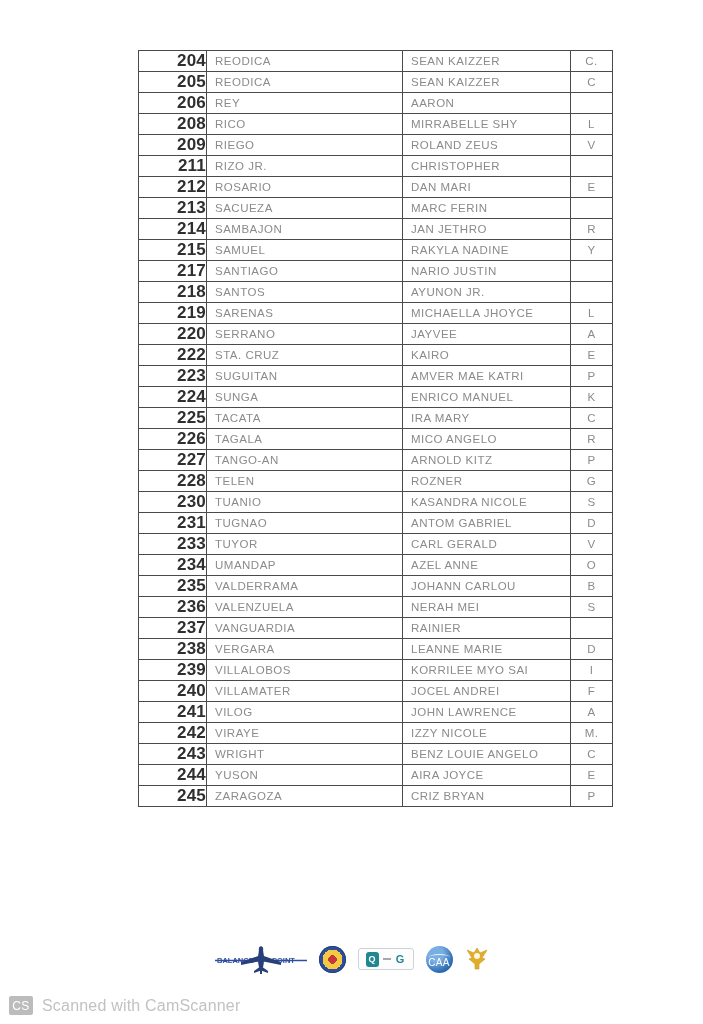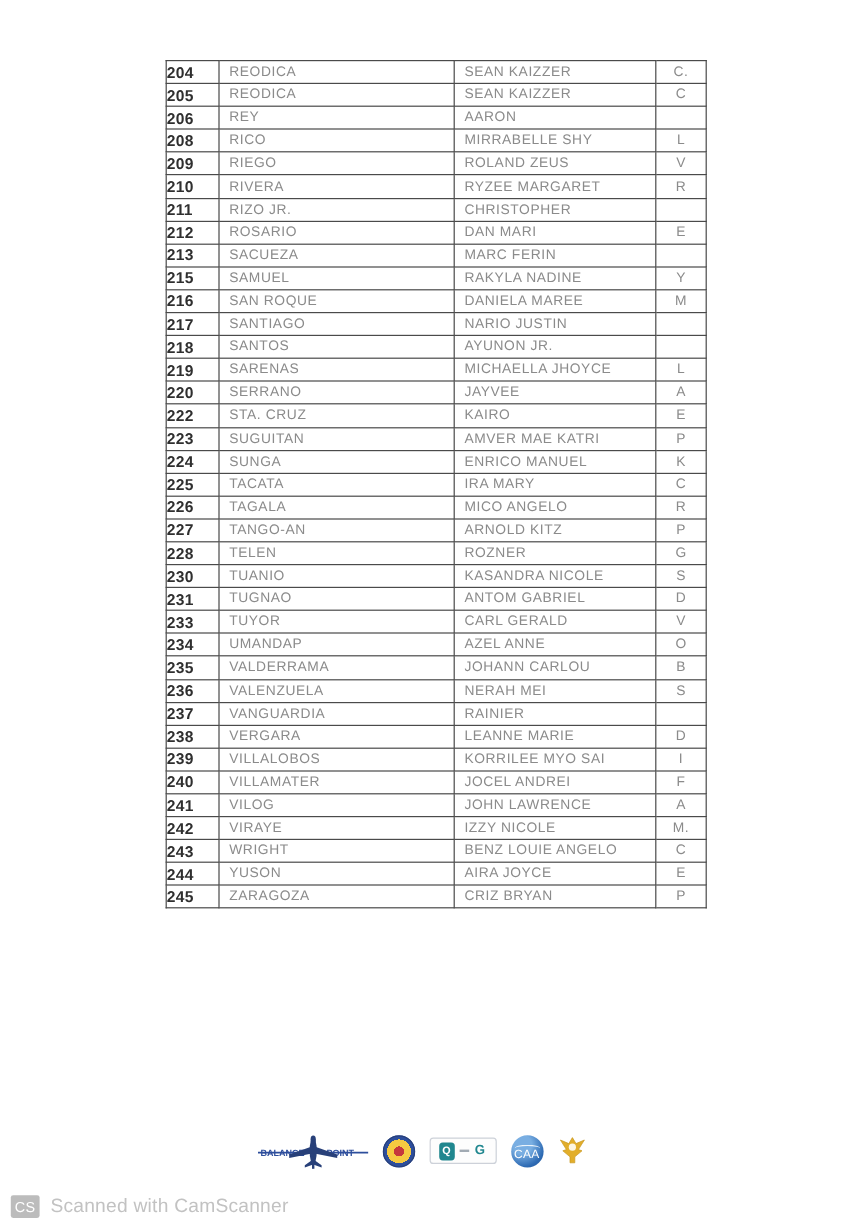--- a/index.html
+++ b/index.html
@@ -23,25 +23,25 @@
     width: 451px;
   }
   .roster td {
     border: 1px solid #4a4a4a;
     height: 19.1px;
     overflow: hidden;
     white-space: nowrap;
     vertical-align: middle;
   }
   .roster td.c-num {
-    width: 44px;
-    text-align: left;
+    width: 68px;
+    text-align: right;
     color: #2f2f2f;
     font-weight: bold;
-    font-size: 13px;
+    font-size: 17px;
     letter-spacing: 0.2px;
   }
   .roster td.c-last  { width: 196px; }
   .roster td.c-first { width: 168px; }
   .roster td.c-last, .roster td.c-first {
     padding-left: 8px;
     color: #8b8b8b;
     font-size: 11.5px;
     letter-spacing: 0.5px;
   }
@@ -177,26 +177,20 @@
     <td class="c-mi">L</td>
   </tr>
 
   <tr>
     <td class="c-num">209</td>
     <td class="c-last">RIEGO</td>
     <td class="c-first">ROLAND ZEUS</td>
     <td class="c-mi">V</td>
   </tr>
 
-  <tr>
-    <td class="c-num">210</td>
-    <td class="c-last">RIVERA</td>
-    <td class="c-first">RYZEE MARGARET</td>
-    <td class="c-mi">R</td>
-  </tr>
 
   <tr>
     <td class="c-num">211</td>
     <td class="c-last">RIZO JR.</td>
     <td class="c-first">CHRISTOPHER</td>
     <td class="c-mi"></td>
   </tr>
 
   <tr>
     <td class="c-num">212</td>
@@ -205,34 +199,34 @@
     <td class="c-mi">E</td>
   </tr>
 
   <tr>
     <td class="c-num">213</td>
     <td class="c-last">SACUEZA</td>
     <td class="c-first">MARC FERIN</td>
     <td class="c-mi"></td>
   </tr>
 
+  <tr>
+    <td class="c-num">214</td>
+    <td class="c-last">SAMBAJON</td>
+    <td class="c-first">JAN JETHRO</td>
+    <td class="c-mi">R</td>
+  </tr>
 
   <tr>
     <td class="c-num">215</td>
     <td class="c-last">SAMUEL</td>
     <td class="c-first">RAKYLA NADINE</td>
     <td class="c-mi">Y</td>
   </tr>
 
-  <tr>
-    <td class="c-num">216</td>
-    <td class="c-last">SAN ROQUE</td>
-    <td class="c-first">DANIELA MAREE</td>
-    <td class="c-mi">M</td>
-  </tr>
 
   <tr>
     <td class="c-num">217</td>
     <td class="c-last">SANTIAGO</td>
     <td class="c-first">NARIO JUSTIN</td>
     <td class="c-mi"></td>
   </tr>
 
   <tr>
     <td class="c-num">218</td>

